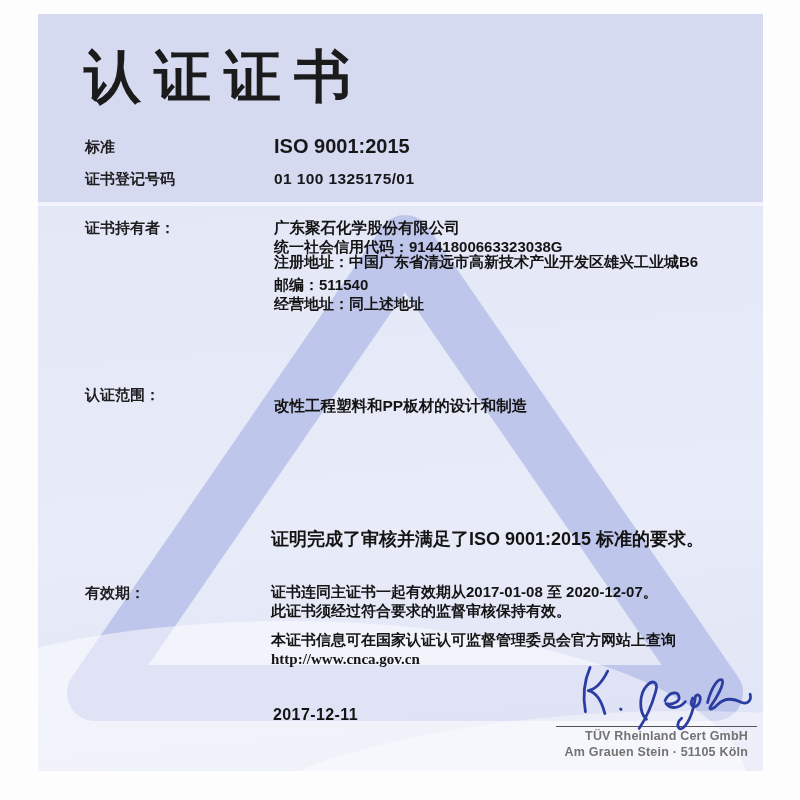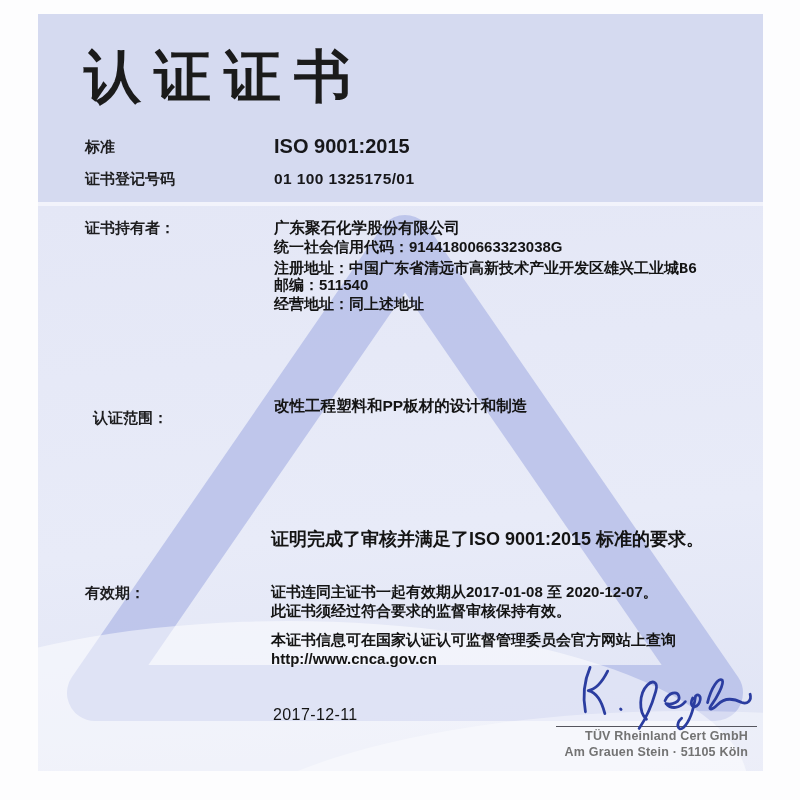--- a/index.html
+++ b/index.html
@@ -38,21 +38,21 @@
     color:#1b1b1b;line-height:64px;white-space:nowrap;
   }
   .label{font-size:15px;font-weight:700;color:#1d1d1f;white-space:nowrap;}
   .val{font-size:15px;color:#17171a;white-space:nowrap;}
   .iso-value{font-size:20px;font-weight:700;text-align:right;}
   .reg-value{font-size:15.5px;font-weight:700;letter-spacing:.4px;}
   .holder-name{font-size:15.5px;font-weight:700;}
   .multiline{line-height:18.6px;font-size:15px;font-weight:600;white-space:nowrap;}
   .scope-value{font-size:15.5px;font-weight:700;}
   .statement{font-size:18px;font-weight:600;}
-  .date-value{font-size:16px;font-weight:400;letter-spacing:.4px;}
+  .date-value{font-size:16px;font-weight:700;letter-spacing:.4px;}
 
   .sig-line{position:absolute;left:556px;top:726px;width:201px;height:0;border-top:1.6px solid #55555e;}
   .signature-svg{position:absolute;left:567px;top:660px;width:196px;height:74px;}
   .issuer-block{position:absolute;right:52px;top:729px;text-align:right;
     font-size:12.5px;line-height:15.5px;color:#737373;font-weight:700;letter-spacing:.2px;}
 
   
   .logo-oval{
     position:absolute;left:218px;top:789px;width:102px;height:64px;
     border-radius:50%;background:#27479a;border:2px solid #16306e;box-sizing:border-box;
@@ -89,35 +89,35 @@
 
   <div class="abs label" style="left:85px;top:138px;text-align:right;">标准</div>
   <div class="abs val iso-value" style="left:274px;top:135px;">ISO 9001:2015</div>
 
   <div class="abs label" style="left:85px;top:170px;">证书登记号码</div>
   <div class="abs val reg-value" style="left:274px;top:170px;">01 100 1325175/01</div>
 
   <div class="abs label" style="left:85px;top:219px;">证书持有者：</div>
   <div class="abs holder-name" style="left:274px;top:218px;">广东聚石化学股份有限公司</div>
   <div class="abs multiline" style="left:274px;top:238px;">统一社会信用代码：91441800663323038G</div>
-  <div class="abs multiline" style="left:274px;top:261px;font-family:Liberation Mono, monospace;">注册地址：中国广东省清远市高新技术产业开发区雄兴工业城B6</div>
+  <div class="abs multiline" style="left:274px;top:253px;">注册地址：中国广东省清远市高新技术产业开发区雄兴工业城B6</div>
   <div class="abs multiline" style="left:274px;top:276px;">邮编：511540</div>
   <div class="abs multiline" style="left:274px;top:295px;">经营地址：同上述地址</div>
 
-  <div class="abs label" style="left:85px;top:409px;margin-left:8px;">认证范围：</div>
+  <div class="abs label" style="left:85px;top:386px;">认证范围：</div>
   <div class="abs scope-value" style="left:274px;top:396px;">改性工程塑料和PP板材的设计和制造</div>
 
   <div class="abs statement" style="left:271px;top:527px;">证明完成了审核并满足了ISO 9001:2015 标准的要求。</div>
 
   <div class="abs label" style="left:85px;top:584px;">有效期：</div>
   <div class="abs multiline" style="left:271px;top:583px;">证书连同主证书一起有效期从2017-01-08 至 2020-12-07。</div>
   <div class="abs multiline" style="left:271px;top:602px;">此证书须经过符合要求的监督审核保持有效。</div>
 
   <div class="abs multiline" style="left:271px;top:631px;">本证书信息可在国家认证认可监督管理委员会官方网站上查询</div>
-  <div class="abs multiline" style="left:271px;top:650px;">http://www.cnca.gov.cn</div>
+  <div class="abs multiline" style="left:271px;top:650px;font-family:Liberation Serif, serif;">http://www.cnca.gov.cn</div>
 
   <div class="abs date-value" style="left:273px;top:706px;">2017-12-11</div>
 
   <div class="sig-line"></div>
   <svg class="signature-svg" viewBox="0 0 200 80" xmlns="http://www.w3.org/2000/svg">
     <g fill="none" stroke="#2b3da0" stroke-width="3" stroke-linecap="round" stroke-linejoin="round">
       <path d="M14,56 C11,40 13,22 19,8"></path>
       <path d="M38,12 C32,24 24,32 17,33 C26,35 32,46 35,58"></path>
       <path d="M52,53 l0.5,0.5"></path>
       <path d="M80,64 C71,56 72,36 81,27 C87,21 93,24 90,34 C86,48 79,64 72,74"></path>

